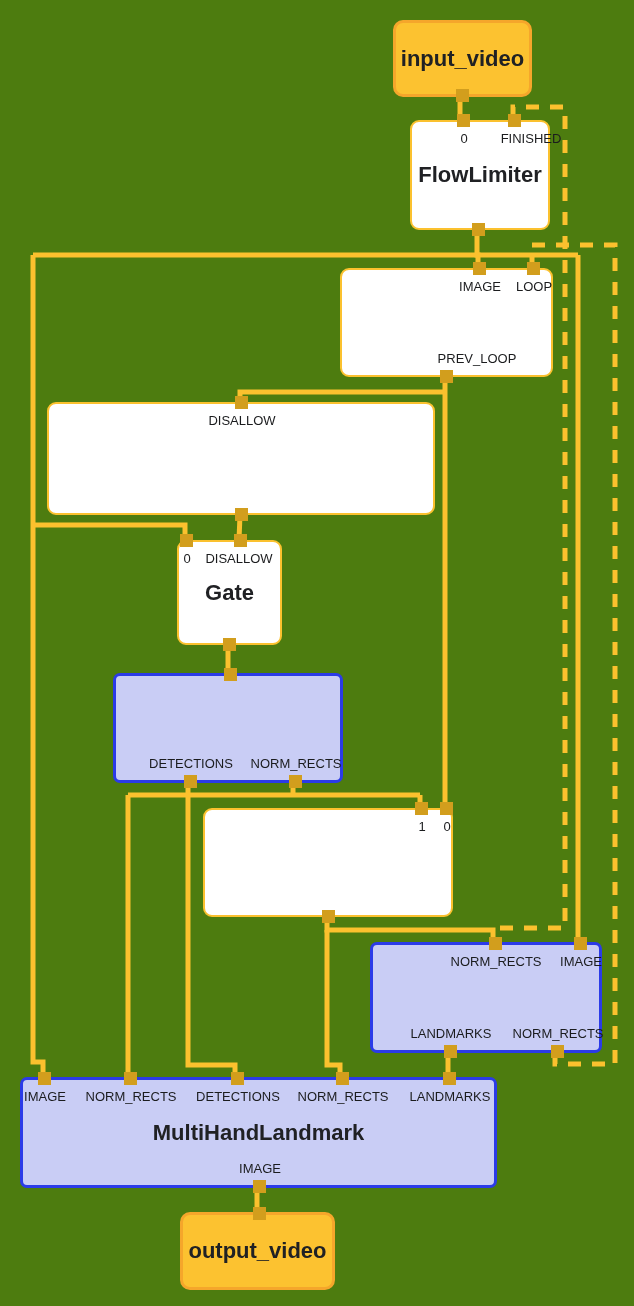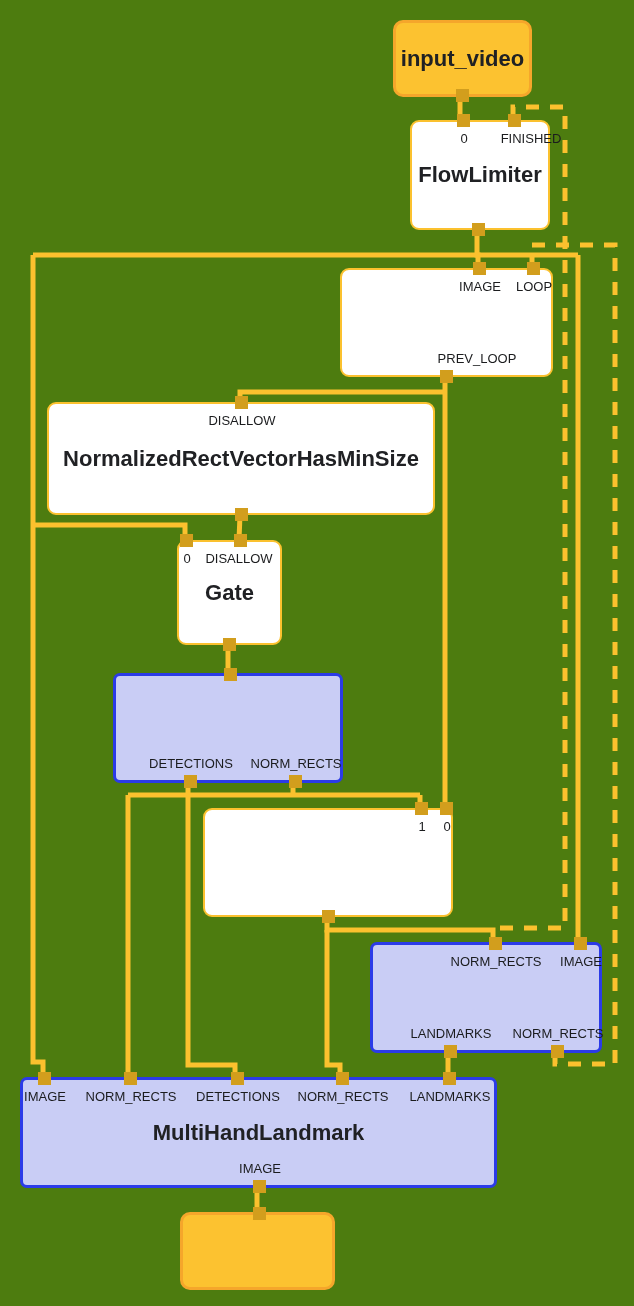--- a/index.html
+++ b/index.html
@@ -89,21 +89,20 @@
     </div>
     <div class="node calculator" style="left: 340px; top: 268px; width: 213px; height: 109px;">
       <div class="port-label top" style="left: 138px;">IMAGE</div>
       <div class="port-marker" style="left: 131px; top: -8px;"></div>
       <div class="port-label top" style="left: 192px;">LOOP</div>
       <div class="port-marker" style="left: 185px; top: -8px;"></div>
       <div class="port-label bottom" style="left: 105px; margin-left: 30px;">PREV_LOOP</div>
       <div class="port-marker" style="left: 98px; bottom: -8px;"></div>
     </div>
     <div class="node calculator" style="left: 47px; top: 402px; width: 388px; height: 113px;">
-      <div class="node-title">NormalizedRectVectorHasMinSize</div>
       <div class="port-label top" style="left: 193px;">DISALLOW</div>
       <div class="port-marker" style="left: 186px; top: -8px;"></div>
       <div class="port-marker" style="left: 186px; bottom: -8px;"></div>
     </div>
     <div class="node calculator" style="left: 177px; top: 540px; width: 105px; height: 105px;">
       <div class="node-title">Gate</div>
       <div class="port-label top" style="left: 8px;">0</div>
       <div class="port-marker" style="left: 1px; top: -8px;"></div>
       <div class="port-label top" style="left: 60px;">DISALLOW</div>
       <div class="port-marker" style="left: 55px; top: -8px;"></div>
@@ -142,15 +141,16 @@
       <div class="port-label top" style="left: 215px;">DETECTIONS</div>
       <div class="port-marker" style="left: 208px; top: -8px;"></div>
       <div class="port-label top" style="left: 320px;">NORM_RECTS</div>
       <div class="port-marker" style="left: 313px; top: -8px;"></div>
       <div class="port-label top" style="left: 427px;">LANDMARKS</div>
       <div class="port-marker" style="left: 420px; top: -8px;"></div>
       <div class="port-label bottom" style="left: 237px;">IMAGE</div>
       <div class="port-marker" style="left: 230px; bottom: -8px;"></div>
     </div>
     <div class="node io" style="left: 180px; top: 1212px; width: 155px; height: 78px;">
+      <div class="node-title">output_video</div>
       <div class="port-marker" style="left: 70px; top: -8px;"></div>
     </div>
   </div>
 
 </body></html>

